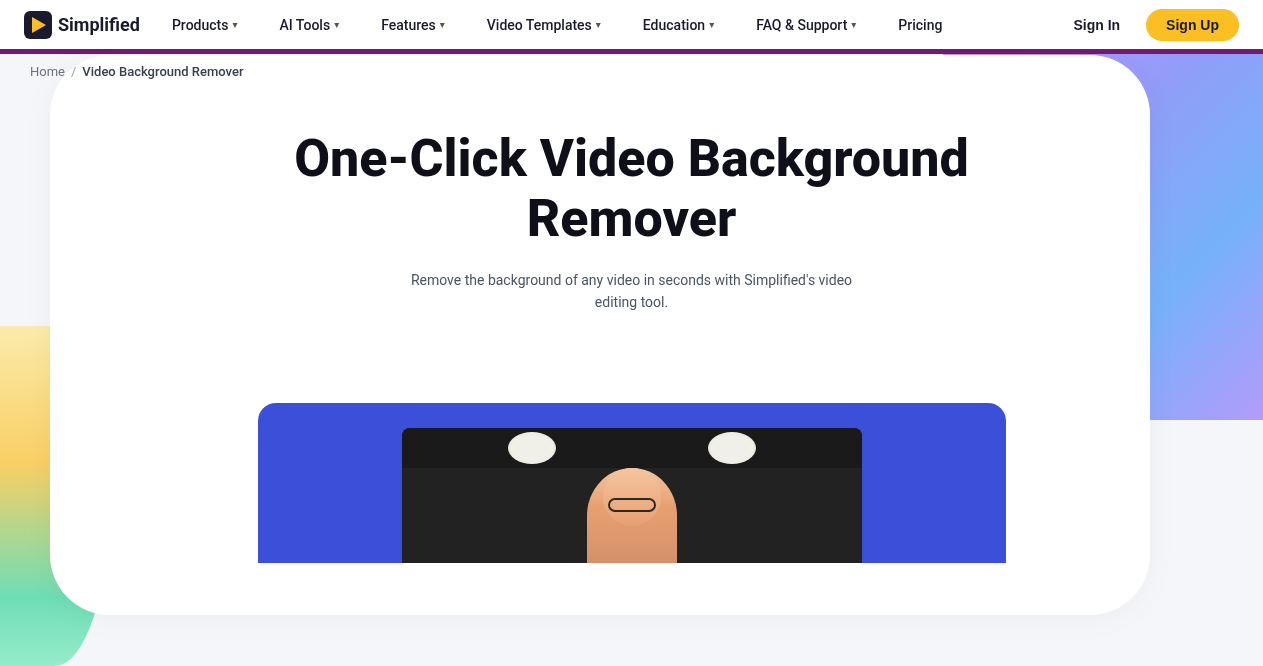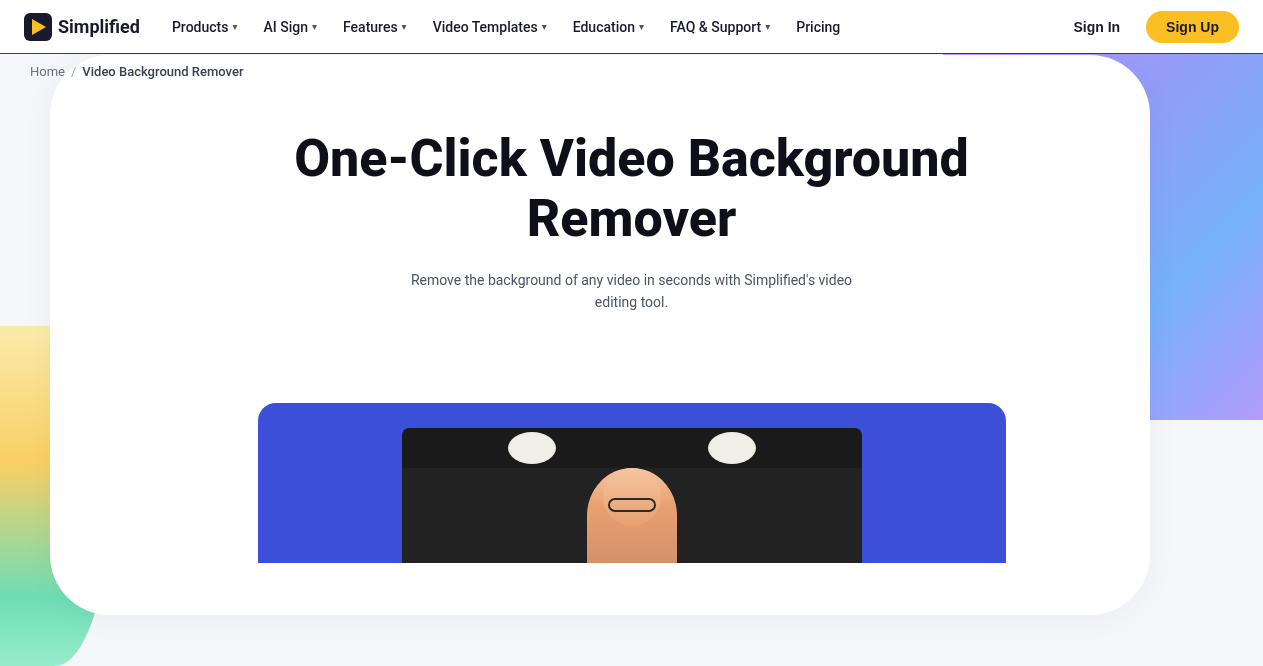--- a/index.html
+++ b/index.html
@@ -45,21 +45,21 @@
       border-radius: 60px;
       z-index: 0;
       box-shadow: 0 4px 32px rgba(0,0,0,0.04);
     }
 
     
     nav {
       position: relative;
       z-index: 10;
       background: #ffffff;
-      border-bottom: 1px solid #701a75;
+      border-bottom: 5px solid #701a75;
       display: flex;
       align-items: center;
       padding: 0 24px;
       height: 54px;
       gap: 4px;
     }
     .nav-logo {
       display: flex;
       align-items: center;
       gap: 6px;
@@ -71,21 +71,21 @@
       height: 28px;
     }
     .logo-text {
       font-size: 18px;
       font-weight: 700;
       color: #1a1a2e;
     }
     .nav-items {
       display: flex;
       align-items: center;
-      gap: 2px;
+      gap: 18px;
       flex: 1;
     }
     .nav-item {
       display: flex;
       align-items: center;
       gap: 4px;
       padding: 6px 12px;
       font-size: 14px;
       font-weight: 500;
       color: #1a1a2e;
@@ -272,21 +272,21 @@
     </svg>
     <span class="logo-text">Simplified</span>
   </a>
 
   <div class="nav-items">
     <div class="nav-item">
       <span>Products</span>
       <span class="nav-chevron">▾</span>
     </div>
     <div class="nav-item">
-      <span>AI Sign</span>
+      <span>AI Tools</span>
       <span class="nav-chevron">▾</span>
     </div>
     <div class="nav-item">
       <span>Features</span>
       <span class="nav-chevron">▾</span>
     </div>
     <div class="nav-item">
       <span>Video Templates</span>
       <span class="nav-chevron">▾</span>
     </div>

